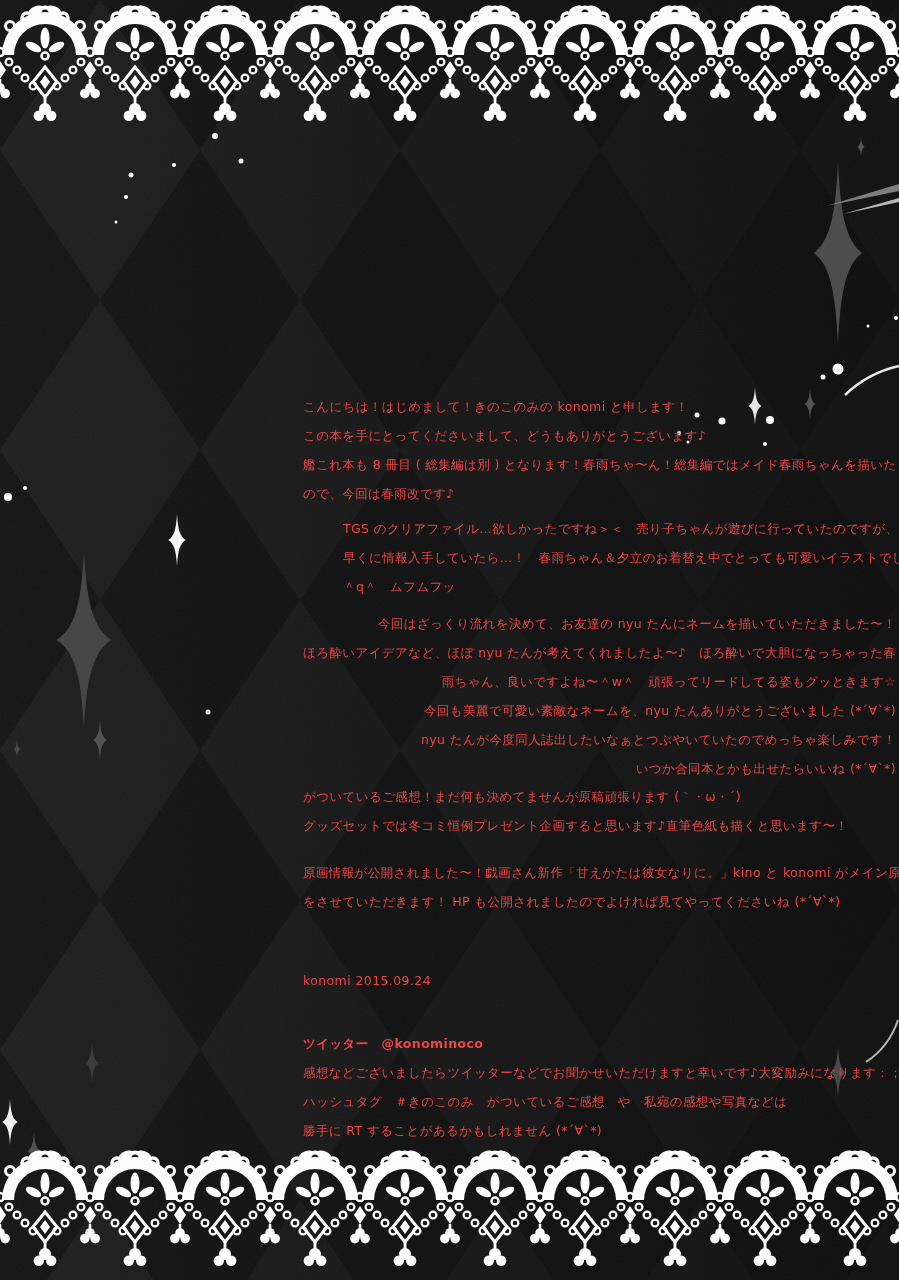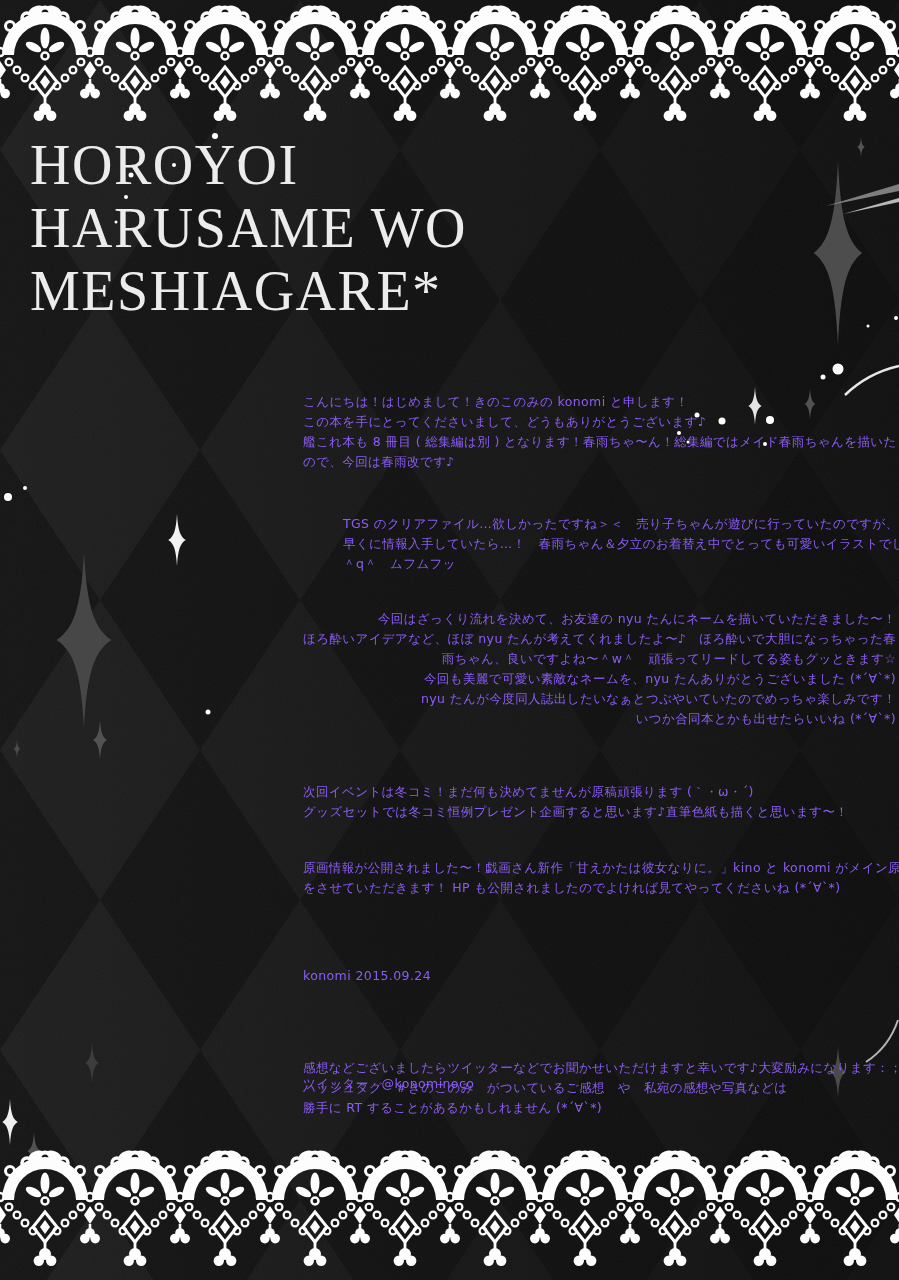--- a/index.html
+++ b/index.html
@@ -13,28 +13,28 @@
   .lace{position:absolute;left:0;}
   .lace-top{top:5px;}
   .lace-bottom{top:1150px;}
   #title{
     position:absolute;left:30px;top:134px;
     font-family:"Liberation Serif","DejaVu Serif",serif;
     font-size:56px;line-height:63px;color:#ececec;
     letter-spacing:1.5px;white-space:pre;z-index:5;
   }
   .jp{
-    position:absolute;left:303px;color:#8b5cf6;
-    font-size:12.5px;line-height:20px;letter-spacing:0.4px;
+    position:absolute;left:303px;color:#ef4444;
+    font-size:12.5px;line-height:29px;letter-spacing:0.4px;
     white-space:pre;z-index:5;
   }
   #p1{top:392px;} #p2{top:514px;margin-left:40px;} #p3{top:609px;text-align:right;}
   #p4{top:782px;} #p5{top:858px;}
   #signature{top:966px;}
-  #twitter-handle{top:1074px;}
+  #twitter-handle{top:1029px;font-weight:bold;}
   #contact-lines{top:1058px;}
 </style>
 </head>
 <body>
 
 <div id="page">
 
   <svg class="layer" width="899" height="1280" viewBox="0 0 899 1280" aria-hidden="true">
     <defs>
       <pattern id="argyle" width="200" height="300" patternUnits="userSpaceOnUse">
@@ -204,38 +204,35 @@
             <circle cx="90" cy="83" r="4.8"></circle>
               <circle cx="84.8" cy="88.6" r="4.8"></circle>
               <circle cx="95.2" cy="88.6" r="4.8"></circle>
           </g>
         </g>
       </pattern>
     </defs>
     <rect width="899" height="128" fill="url(#laceB)"></rect>
   </svg>
 
-  <div id="title">HOROYOI
-HARUSAME WO
-MESHIAGARE*</div>
 
   <div id="p1" class="jp">こんにちは！はじめまして！きのこのみの konomi と申します！
 この本を手にとってくださいまして、どうもありがとうございます♪
 艦これ本も 8 冊目 ( 総集編は別 ) となります！春雨ちゃ〜ん！総集編ではメイド春雨ちゃんを描いた
 ので、今回は春雨改です♪</div>
   <div id="p2" class="jp">TGS のクリアファイル…欲しかったですね＞＜　売り子ちゃんが遊びに行っていたのですが、もっと
 早くに情報入手していたら…！　春雨ちゃん＆夕立のお着替え中でとっても可愛いイラストでしたね
 ＾q＾　ムフムフッ</div>
   <div id="p3" class="jp">今回はざっくり流れを決めて、お友達の nyu たんにネームを描いていただきました〜！
 ほろ酔いアイデアなど、ほぼ nyu たんが考えてくれましたよ〜♪　ほろ酔いで大胆になっちゃった春
 雨ちゃん、良いですよね〜＾w＾　頑張ってリードしてる姿もグッときます☆
 今回も美麗で可愛い素敵なネームを、nyu たんありがとうございました (*´∀`*)
 nyu たんが今度同人誌出したいなぁとつぶやいていたのでめっちゃ楽しみです！
 いつか合同本とかも出せたらいいね (*´∀`*)</div>
-  <div id="p4" class="jp">次回イベントは冬コミ！まだ何も決めてませんが原稿頑張ります (｀・ω・´) ゞ
+  <div id="p4" class="jp">がついているご感想！まだ何も決めてませんが原稿頑張ります (｀・ω・´) ゞ
 グッズセットでは冬コミ恒例プレゼント企画すると思います♪直筆色紙も描くと思います〜！</div>
   <div id="p5" class="jp">原画情報が公開されました〜！戯画さん新作「甘えかたは彼女なりに。」kino と konomi がメイン原画
 をさせていただきます！ HP も公開されましたのでよければ見てやってくださいね (*´∀`*)</div>
 
   <div id="signature" class="jp">konomi 2015.09.24</div>
 
   <div id="twitter-handle" class="jp">ツイッター　@konominoco</div>
   <div id="contact-lines" class="jp">感想などございましたらツイッターなどでお聞かせいただけますと幸いです♪大変励みになります：；
 ハッシュタグ　＃きのこのみ　がついているご感想　や　私宛の感想や写真などは
 勝手に RT することがあるかもしれません (*´∀`*)</div>

